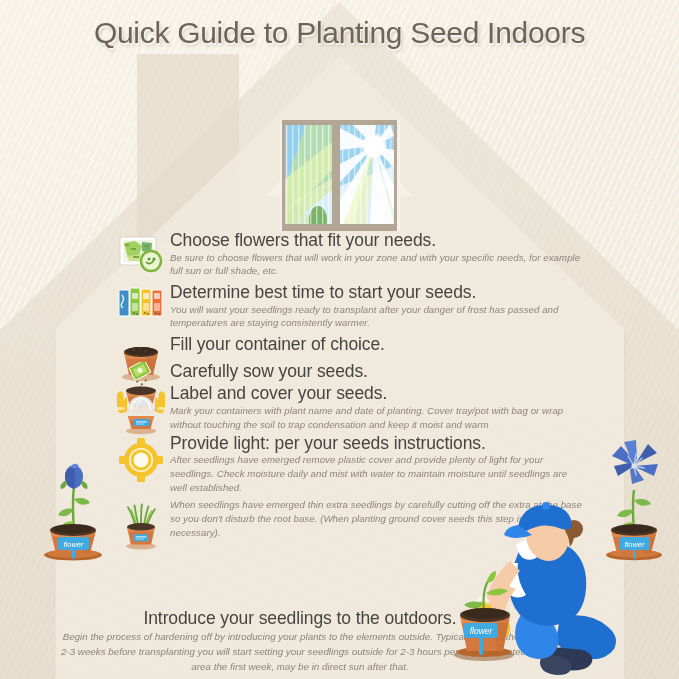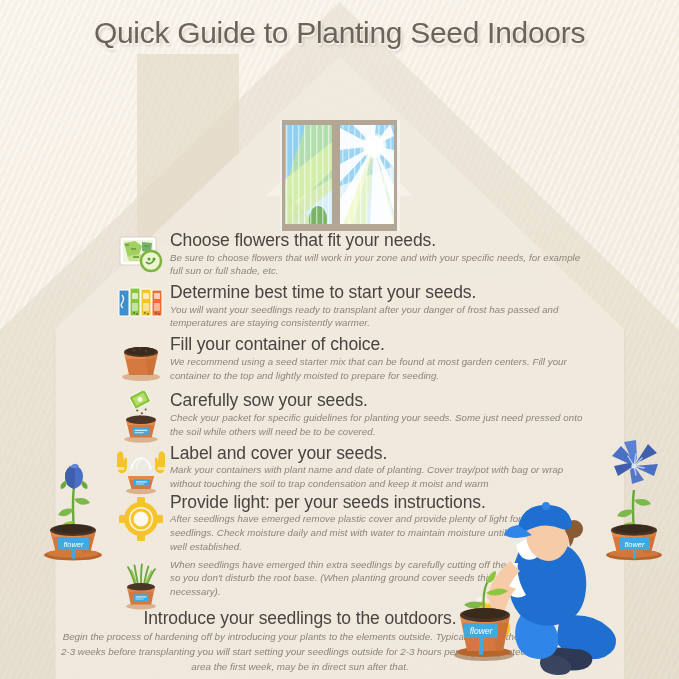--- a/index.html
+++ b/index.html
@@ -223,21 +223,20 @@
         <path d="M30 17 L43 17 L38 40 L33 40 Z" fill="#c26b33" opacity="0.5"></path>
         <ellipse cx="26" cy="17" rx="17" ry="5" fill="#4a3526"></ellipse>
         <ellipse cx="26" cy="16" rx="15" ry="4" fill="#3a2a1d"></ellipse>
         <g fill="#55402e" opacity="0.7">
           <circle cx="19" cy="15" r="1.6"></circle>
             <circle cx="31" cy="16" r="1.4"></circle>
             <circle cx="25" cy="13.5" r="1.2"></circle>
         </g>
       </svg>
       <h3>Fill your container of choice.</h3>
-      <p>We recommend using a seed starter mix that can be found at most garden centers. Fill your container to the top and lightly moisted to prepare for seeding.</p>
     </div>
 
     <div class="step" style="margin-top:7px;">
       <svg class="step-icon" viewBox="0 0 52 56">
         <g transform="rotate(-28 26 10)">
           <rect x="16" y="1" width="19" height="15" rx="1.5" fill="#8cc63f" stroke="#ffffff" stroke-width="1"></rect>
           <rect x="19" y="4" width="13" height="9" rx="1" fill="#bfe06f" opacity="0.85"></rect>
           <circle cx="25.5" cy="8.5" r="2.6" fill="#ffffff" opacity="0.85"></circle>
         </g>
         <g fill="#6d5a3a">
@@ -249,21 +248,20 @@
         </g>
         <ellipse cx="26" cy="52" rx="18" ry="3.6" fill="#c4702f" opacity="0.45"></ellipse>
         <path d="M10 31 L42 31 L37.5 50 L14.5 50 Z" fill="#d4783f"></path>
         <path d="M10 31 L42 31 L40.8 37 L11.2 37 Z" fill="#e08a4e"></path>
         <ellipse cx="26" cy="31" rx="16" ry="4.5" fill="#4a3526"></ellipse>
         <rect x="17" y="39" width="18" height="8" rx="1.5" fill="#3fa9e0"></rect>
         <rect x="19" y="41.6" width="14" height="1.4" rx="0.7" fill="#ffffff" opacity="0.75"></rect>
         <rect x="19" y="44.2" width="10" height="1.2" rx="0.6" fill="#ffffff" opacity="0.6"></rect>
       </svg>
       <h3>Carefully sow your seeds.</h3>
-      <p>Check your packet for specific guidelines for planting your seeds.  Some just need pressed onto the soil while others will need be to be covered.</p>
     </div>
 
     <div class="step" style="margin-top:3px;">
       <svg class="step-icon" viewBox="0 0 52 52">
 
         <g fill="#f5c32c">
           <path d="M2 10 q3 -5 6 -1 l1 8 q1 -5 3 -3 l0 9 q0 5 -4 6 q-5 1 -6 -5 Z"></path>
           <path d="M50 10 q-3 -5 -6 -1 l-1 8 q-1 -5 -3 -3 l0 9 q0 5 4 6 q5 1 6 -5 Z"></path>
         </g>
         <g fill="#ffffff" opacity="0.55">

